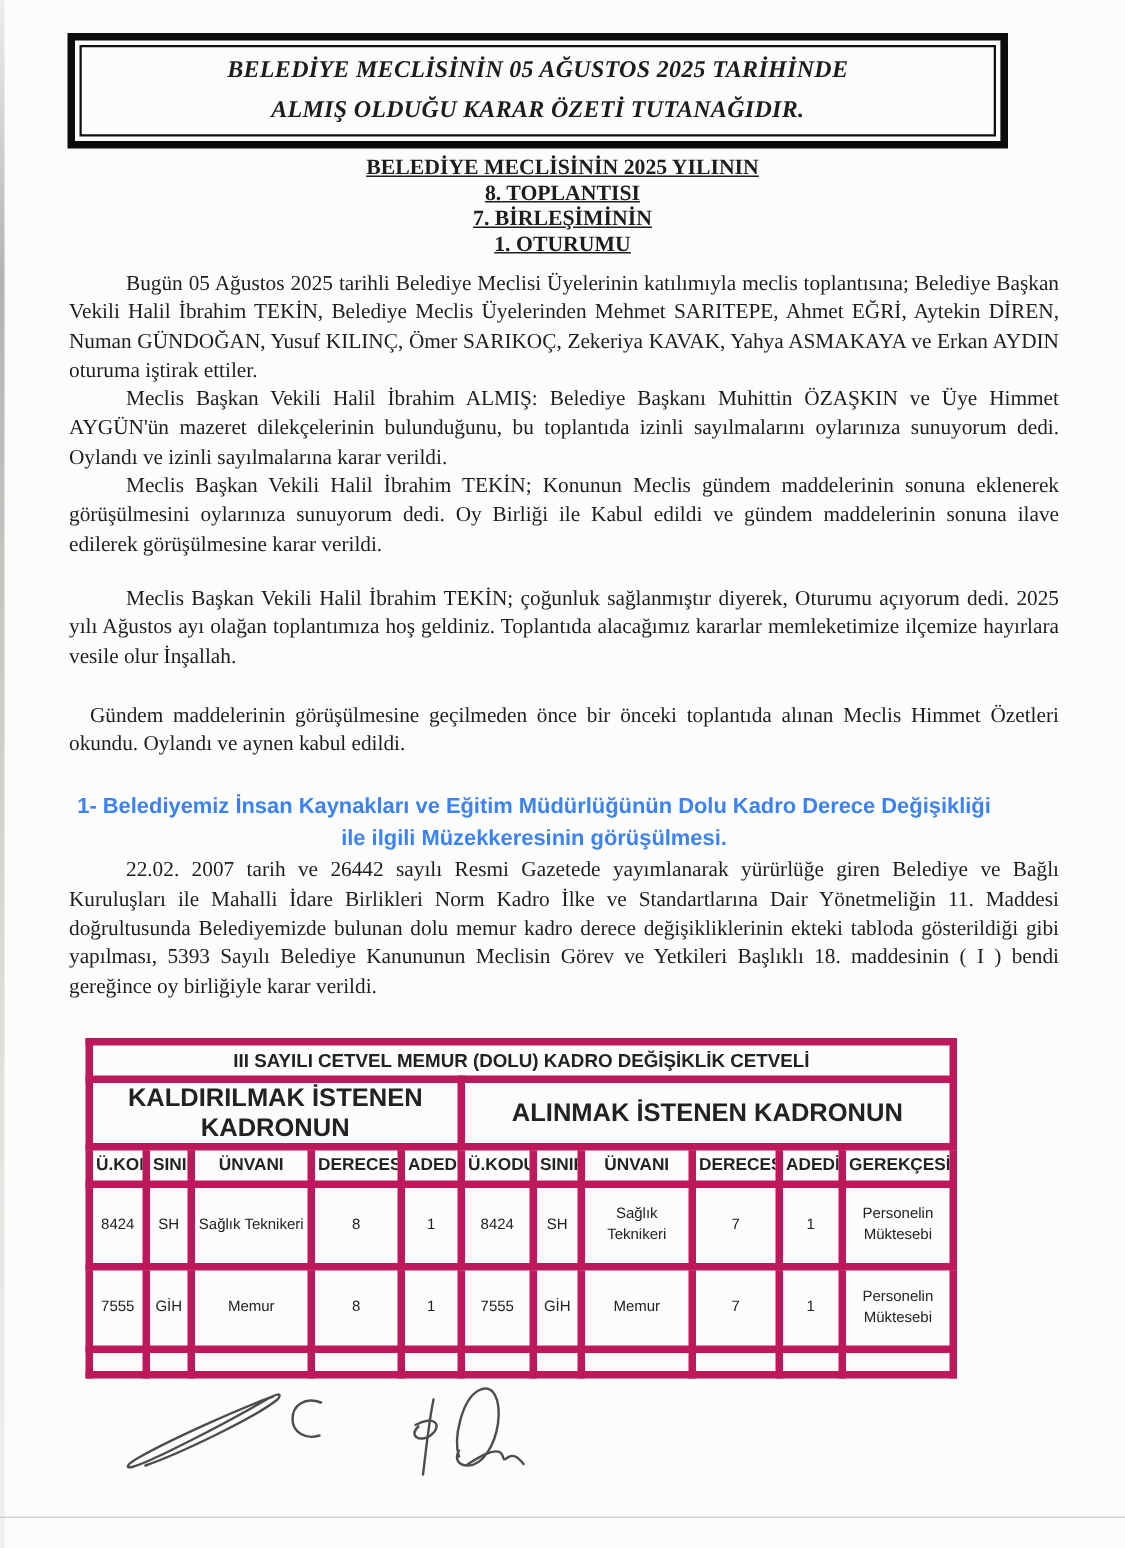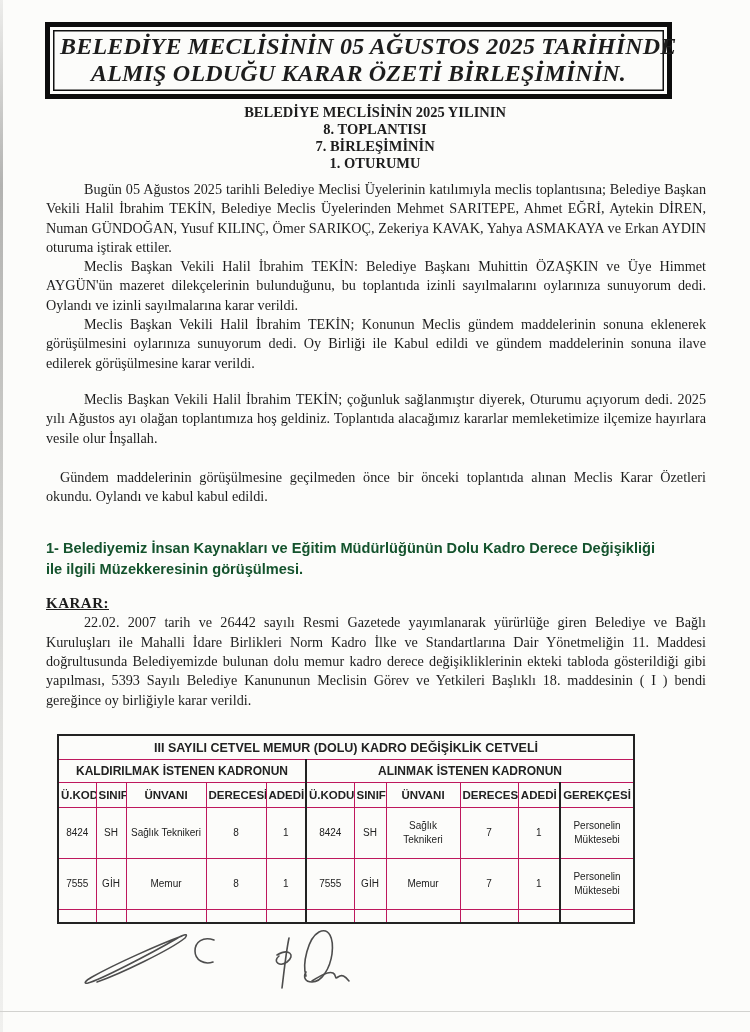--- a/index.html
+++ b/index.html
@@ -24,49 +24,50 @@
   .title-box{
     margin:22px auto 0 45px;
     width:627px;
     border:5px solid #0c0c0c;
     box-shadow:inset 0 0 0 3px #fcfcfa, inset 0 0 0 4.5px #111;
     box-sizing:border-box;
     padding:6px 10px 7px 10px;
     text-align:center;
   }
   .title-line{
-    font-size:24px;font-weight:bold;font-style:italic;
+    font-size:16px;font-weight:bold;font-style:italic;
     line-height:27px;letter-spacing:.2px;
     white-space:nowrap;
   }
   .subtitle{
-    margin-top:5px;text-align:center;
+    margin-top:5px;text-align:center;text-decoration:underline;
   }
   .subtitle-line{
     font-size:14.5px;font-weight:bold;line-height:17px;
   }
   .body-text{
     margin:8px 44px 0 46px; 
   }
   .para{
     margin:0;
     font-size:14.2px;line-height:19.3px;
     text-align:justify;
     text-indent:38px;
   }
   .para.gap-top{margin-top:17px;}
   .para.gap-top2{margin-top:20px;}
   .para.small-indent{text-indent:14px;}
   .agenda{
-    margin-top:32px;
+    margin-top:22px;
     font-family:"Liberation Sans","DejaVu Sans",sans-serif;
     font-weight:bold;
     font-size:14.6px;line-height:21px;
-    color:#14532d;
+    color:#3b82f6;
     padding-right:40px;
+    text-align:center;
   }
   .karar-label{
     margin-top:15px;
     font-size:15px;font-weight:bold;
     text-decoration:underline;
     letter-spacing:.5px;
   }
   .karar-text{
     margin:1px 0 0 0;
     font-size:14.2px;line-height:19.3px;
@@ -74,68 +75,67 @@
   }
   table.kadro{
     margin:24px 0 0 57px;
     border-collapse:collapse;
     width:576px;
     table-layout:fixed;
     font-family:"Liberation Sans","DejaVu Sans",sans-serif;
     color:#222;
   }
   table.kadro td,table.kadro th{
-    border:1px solid #be185d;
+    border:5px solid #be185d;
     padding:0 2px;
     text-align:center;vertical-align:middle;
     overflow:hidden;
   }
   table.kadro{border:2px solid #222;}
   .t-title{height:25px;font-size:12.5px;font-weight:bold;}
-  .t-group{height:23px;font-size:12px;font-weight:bold;}
+  .t-group{height:23px;font-size:17px;font-weight:bold;}
   .t-colhead{height:25px;font-size:11.5px;font-weight:bold;}
   .t-data td{height:50px;font-size:10px;line-height:14px;}
   .t-empty td{height:12px;}
   .thick-l{border-left:2.5px solid #222 !important;margin-top:40px;}
   .med-l{border-left:2px solid #222 !important;}
   .signatures{
     position:relative;
     margin-left:0;
     height:70px;
   }
   .signatures svg{position:absolute;top:0;left:0;}
 </style>
 </head>
 <body>
 
 <div class="page">
   <div class="scan-edge-left"></div>
 
   <div class="title-box">
     <div class="title-line">BELEDİYE MECLİSİNİN 05 AĞUSTOS 2025 TARİHİNDE</div>
-    <div class="title-line">ALMIŞ OLDUĞU KARAR ÖZETİ BİRLEŞİMİNİN.</div>
+    <div class="title-line">ALMIŞ OLDUĞU KARAR ÖZETİ TUTANAĞIDIR.</div>
   </div>
 
   <div class="subtitle">
     <div class="subtitle-line">BELEDİYE MECLİSİNİN 2025 YILININ</div>
     <div class="subtitle-line">8. TOPLANTISI</div>
     <div class="subtitle-line">7. BİRLEŞİMİNİN</div>
     <div class="subtitle-line">1. OTURUMU</div>
   </div>
 
   <div class="body-text">
     <p class="para">Bugün 05 Ağustos 2025 tarihli Belediye Meclisi Üyelerinin katılımıyla meclis toplantısına; Belediye Başkan Vekili Halil İbrahim TEKİN, Belediye Meclis Üyelerinden Mehmet SARITEPE, Ahmet EĞRİ, Aytekin DİREN, Numan GÜNDOĞAN, Yusuf KILINÇ, Ömer SARIKOÇ, Zekeriya KAVAK, Yahya ASMAKAYA ve Erkan AYDIN oturuma iştirak ettiler.</p>
-    <p class="para">Meclis Başkan Vekili Halil İbrahim TEKİN: Belediye Başkanı Muhittin ÖZAŞKIN ve Üye Himmet AYGÜN'ün mazeret dilekçelerinin bulunduğunu, bu toplantıda izinli sayılmalarını oylarınıza sunuyorum dedi. Oylandı ve izinli sayılmalarına karar verildi.</p>
+    <p class="para">Meclis Başkan Vekili Halil İbrahim ALMIŞ: Belediye Başkanı Muhittin ÖZAŞKIN ve Üye Himmet AYGÜN'ün mazeret dilekçelerinin bulunduğunu, bu toplantıda izinli sayılmalarını oylarınıza sunuyorum dedi. Oylandı ve izinli sayılmalarına karar verildi.</p>
     <p class="para">Meclis Başkan Vekili Halil İbrahim TEKİN; Konunun Meclis gündem maddelerinin sonuna eklenerek görüşülmesini oylarınıza sunuyorum dedi. Oy Birliği ile Kabul edildi ve gündem maddelerinin sonuna ilave edilerek görüşülmesine karar verildi.</p>
     <p class="para gap-top">Meclis Başkan Vekili Halil İbrahim TEKİN; çoğunluk sağlanmıştır diyerek, Oturumu açıyorum dedi. 2025 yılı Ağustos ayı olağan toplantımıza hoş geldiniz. Toplantıda alacağımız kararlar memleketimize ilçemize hayırlara vesile olur İnşallah.</p>
-    <p class="para gap-top2 small-indent">Gündem maddelerinin görüşülmesine geçilmeden önce bir önceki toplantıda alınan Meclis Karar Özetleri okundu. Oylandı ve kabul kabul edildi.</p>
+    <p class="para gap-top2 small-indent">Gündem maddelerinin görüşülmesine geçilmeden önce bir önceki toplantıda alınan Meclis Himmet Özetleri okundu. Oylandı ve aynen kabul edildi.</p>
 
     <div class="agenda">1- Belediyemiz İnsan Kaynakları ve Eğitim Müdürlüğünün Dolu Kadro Derece Değişikliği ile ilgili Müzekkeresinin görüşülmesi.</div>
 
-    <div class="karar-label">KARAR:</div>
     <p class="karar-text">22.02. 2007 tarih ve 26442 sayılı Resmi Gazetede yayımlanarak yürürlüğe giren Belediye ve Bağlı Kuruluşları ile Mahalli İdare Birlikleri Norm Kadro İlke ve Standartlarına Dair Yönetmeliğin 11. Maddesi doğrultusunda Belediyemizde bulunan dolu memur kadro derece değişikliklerinin ekteki tabloda gösterildiği gibi yapılması, 5393 Sayılı Belediye Kanununun Meclisin Görev ve Yetkileri Başlıklı 18. maddesinin ( I ) bendi gereğince oy birliğiyle karar verildi.</p>
   </div>
 
   <table class="kadro">
     <colgroup>
       <col style="width:38px">
         <col style="width:30px">
         <col style="width:80px">
         <col style="width:60px">
         <col style="width:40px">

